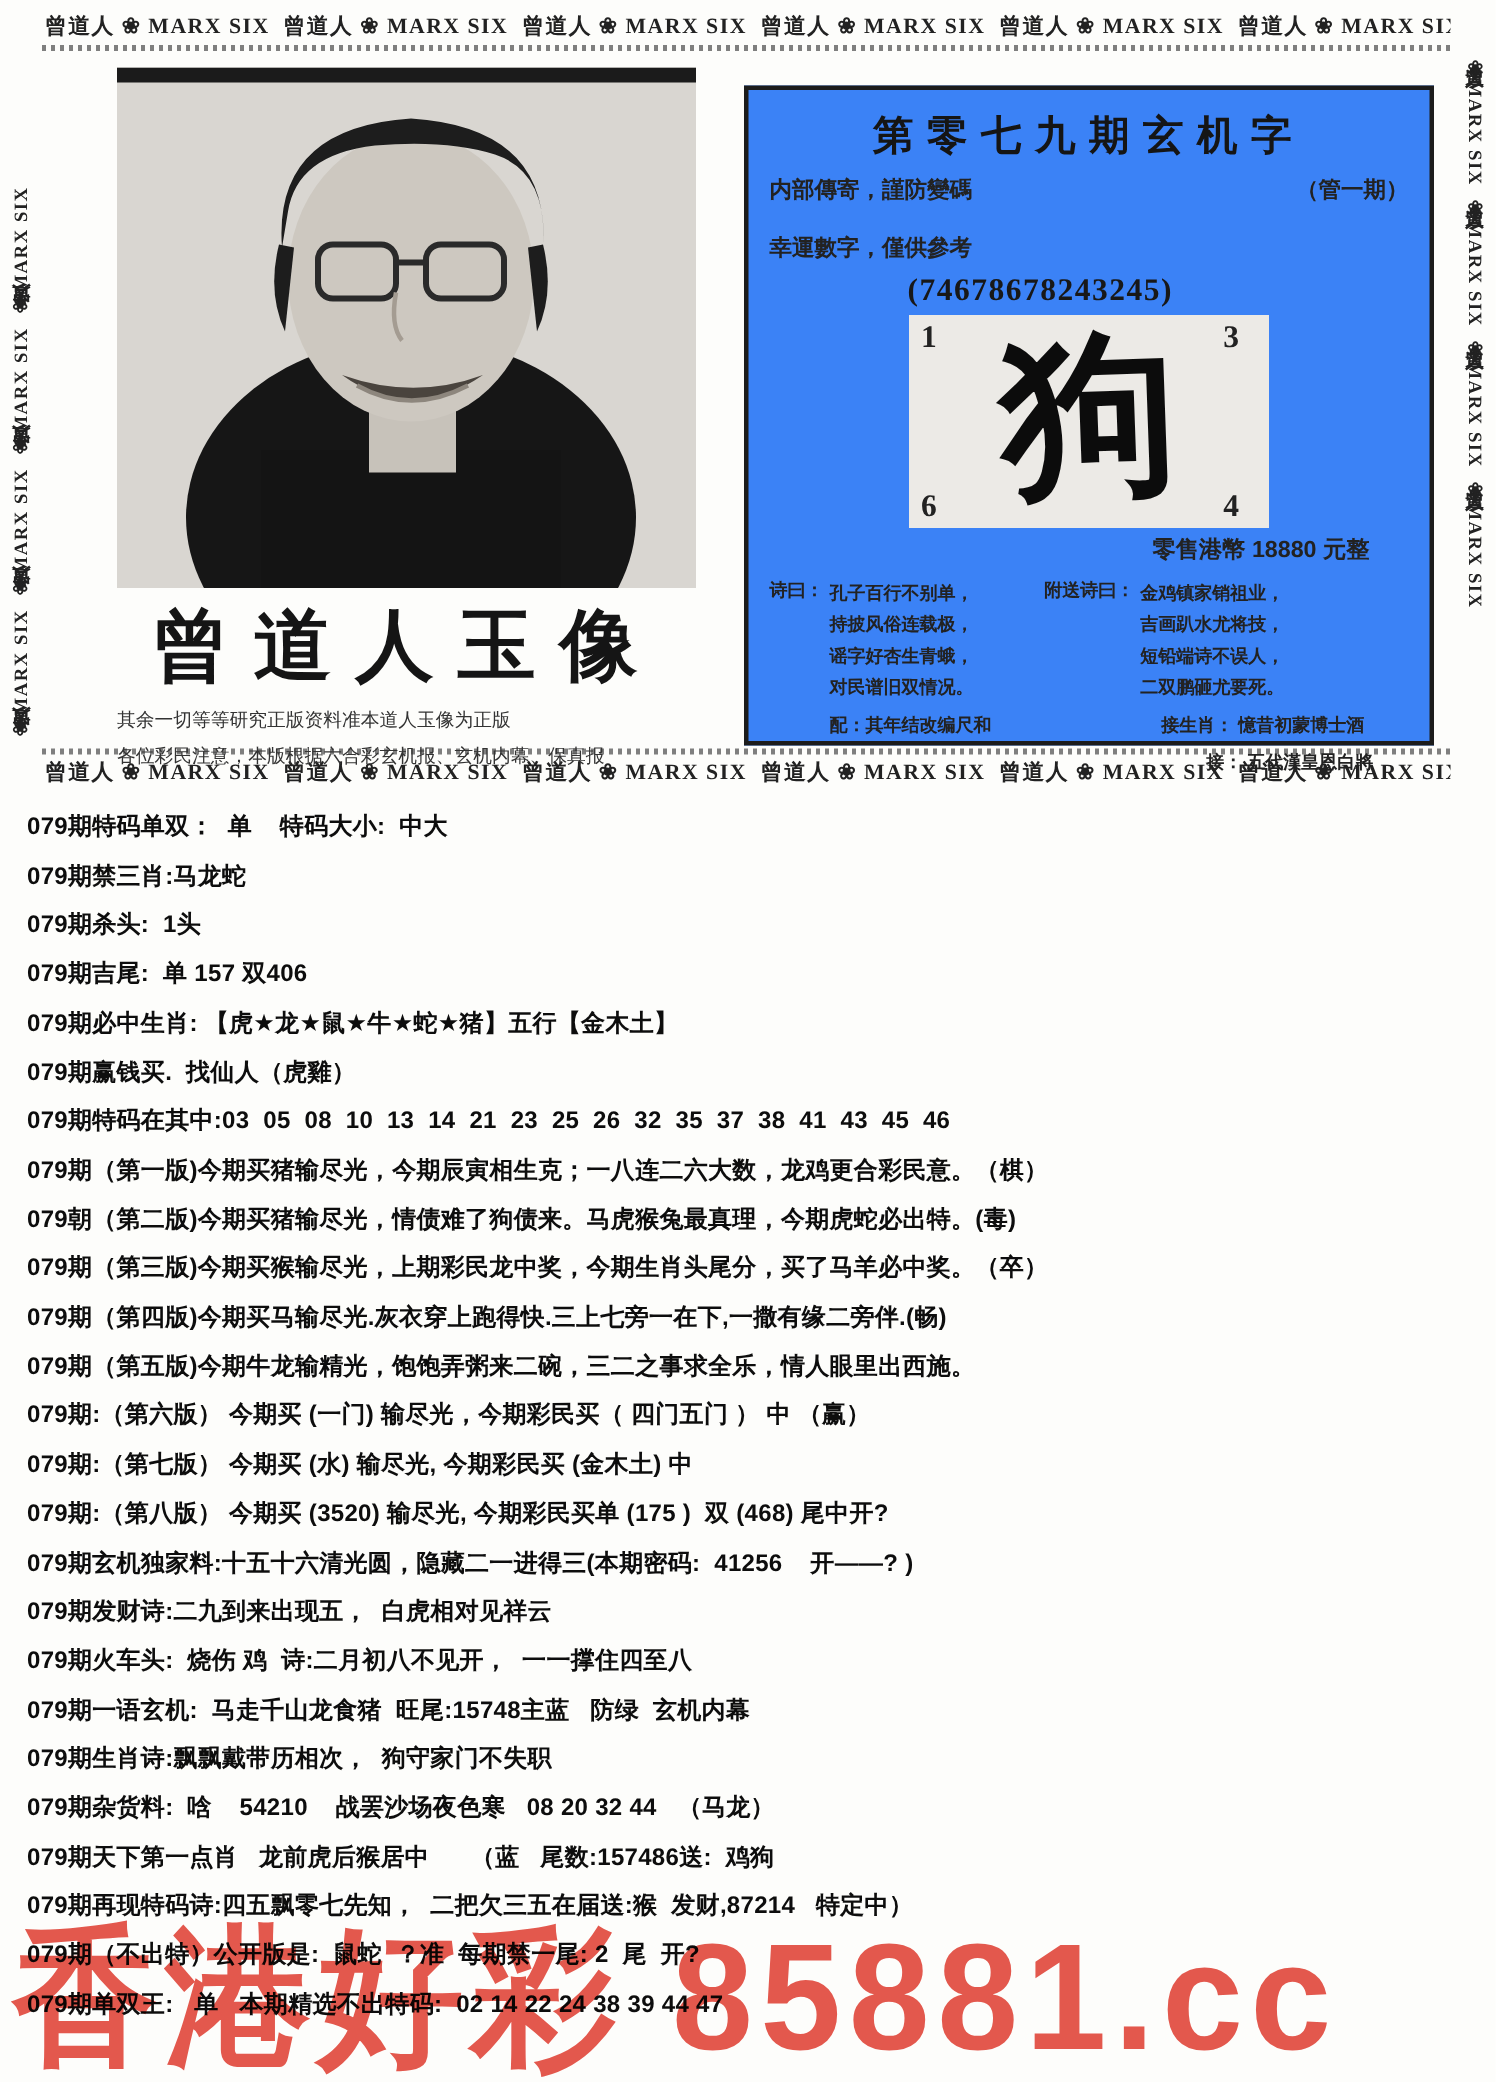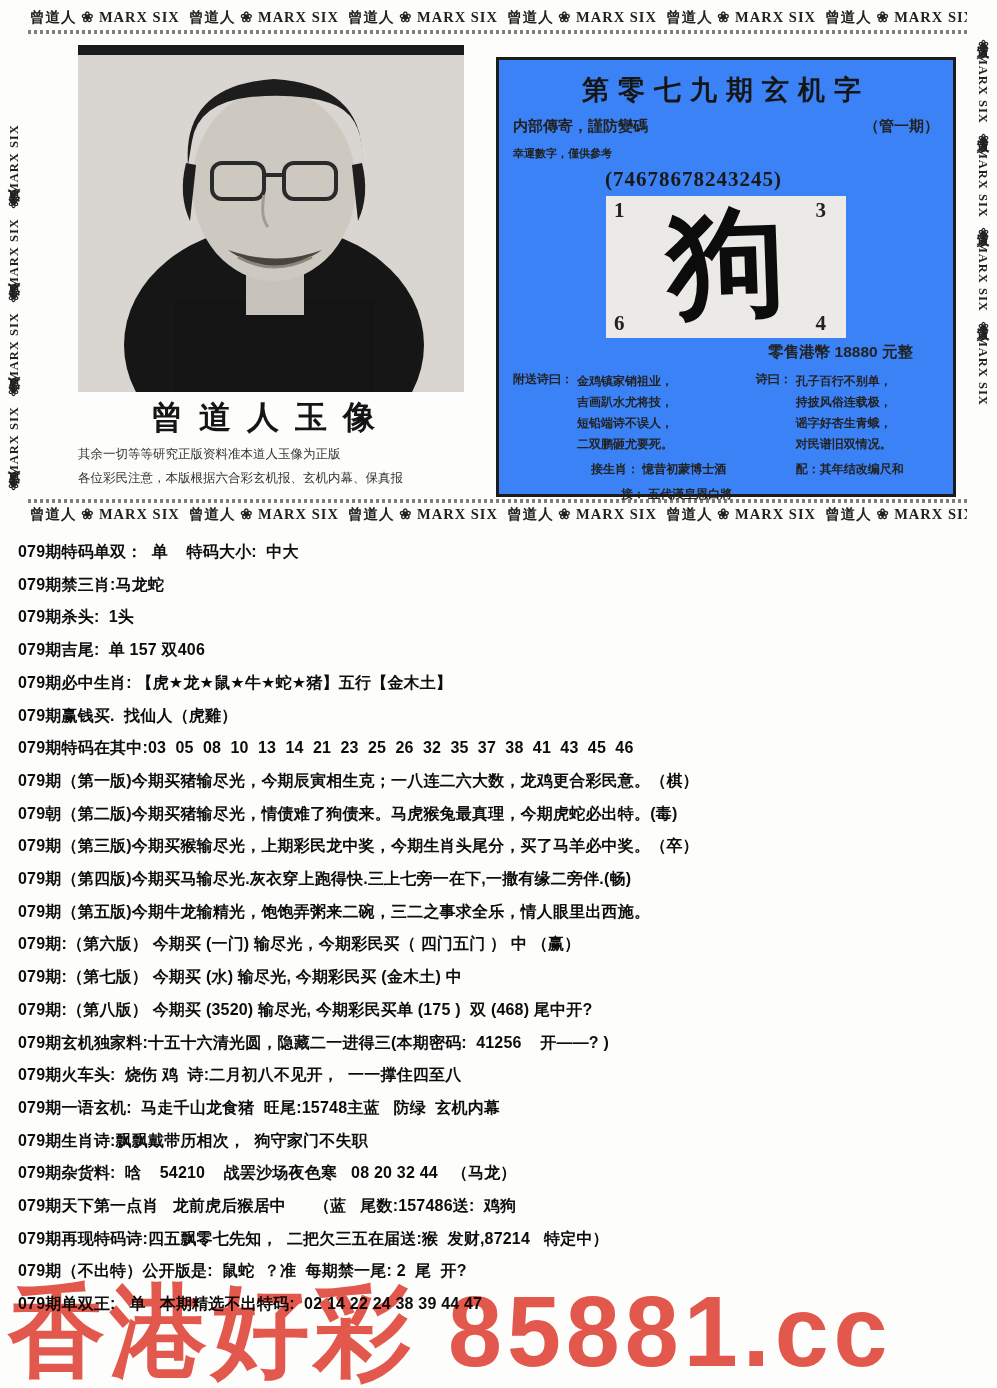--- a/index.html
+++ b/index.html
@@ -38,21 +38,21 @@
   }
   .frame-left{left:6px;transform:rotate(180deg);}
   .frame-right{right:6px;}
 
   
   .portrait{position:absolute;left:78px;top:45px;width:386px;}
   .photo{width:386px;height:347px;display:block;background:#d8d5d0;}
   .caption{
     margin-top:4px;text-align:center;
     font-family:"Liberation Serif","DejaVu Serif",serif;
-    font-weight:bold;font-size:32px;letter-spacing:16px;color:#151515;
+    font-weight:bold;font-size:52px;letter-spacing:16px;color:#151515;
     white-space:nowrap;
   }
   .portrait-note{
     margin-top:5px;font-size:12.5px;line-height:1.55;color:#333;
     filter:blur(.3px);white-space:nowrap;
   }
 
   
   .mbox{
     position:absolute;left:496px;top:57px;width:460px;height:440px;
@@ -63,21 +63,21 @@
     text-align:center;font-family:"Liberation Serif","DejaVu Serif",serif;
     font-weight:bold;font-size:27px;letter-spacing:9px;color:#151515;
     margin-top:2px;white-space:nowrap;
   }
   .mbox-row{
     display:flex;justify-content:space-between;align-items:baseline;
     font-size:15px;font-weight:bold;color:#222;margin-top:9px;
     filter:blur(.2px);
     font-family:Liberation Serif, serif;
   }
-  .mbox-sub2{font-size:11px;font-weight:bold;color:#222;margin-top:10px;filter:blur(.2px);}
+  .mbox-sub2{font-size:15px;font-weight:bold;color:#222;margin-top:20px;filter:blur(.2px);}
   .mbox-code{
     font-family:"Liberation Serif","DejaVu Serif",serif;
     font-weight:bold;font-size:21px;letter-spacing:1px;color:#181818;
     margin:6px 0 0 92px;
   }
   .zodiac-wrap{position:relative;width:240px;height:142px;margin:4px auto 0 auto;background:#eceae6;}
   .zodiac-char{
     position:absolute;left:50%;top:50%;transform:translate(-50%,-52%) rotate(-2deg);
     font-family:"Liberation Serif","DejaVu Serif",serif;
     font-weight:bold;font-size:118px;color:#0c0c0c;line-height:1;
@@ -168,39 +168,39 @@
       <span class="corner c-tl">1</span>
       <span class="corner c-tr">3</span>
       <span class="zodiac-char">狗</span>
       <span class="corner c-bl">6</span>
       <span class="corner c-br">4</span>
     </div>
 
     <div class="mbox-price">零售港幣 18880 元整</div>
 
     <div class="poems">
+      <div class="poem-col poem-right">
+        <span class="poem-label">诗曰：</span>
+        <div class="poem-lines">
+          <div>孔子百行不别单，</div>
+          <div>持披风俗连载极，</div>
+          <div>谣字好杏生青蛾，</div>
+          <div>对民谱旧双情况。</div>
+          <div class="poem-foot">配：其年结改编尺和</div>
+        </div>
+      </div>
       <div class="poem-col poem-left">
         <span class="poem-label">附送诗曰：</span>
         <div class="poem-lines">
           <div>金鸡镇家销祖业，</div>
           <div>吉画趴水尤将技，</div>
           <div>短铅端诗不误人，</div>
           <div>二双鹏砸尤要死。</div>
           <div class="poem-foot pf-indent1">接生肖： 憶昔初蒙博士酒</div>
           <div class="poem-foot pf-indent2">接： 五代漢皇恩白將</div>
-        </div>
-      </div>
-      <div class="poem-col poem-right">
-        <span class="poem-label">诗曰：</span>
-        <div class="poem-lines">
-          <div>孔子百行不别单，</div>
-          <div>持披风俗连载极，</div>
-          <div>谣字好杏生青蛾，</div>
-          <div>对民谱旧双情况。</div>
-          <div class="poem-foot">配：其年结改编尺和</div>
         </div>
       </div>
     </div>
   </div>
 
   <div class="predictions">
     <div class="pline">079期特码单双：  单    特码大小:  中大</div>
     <div class="pline">079期禁三肖:马龙蛇</div>
     <div class="pline">079期杀头:  1头</div>
     <div class="pline">079期吉尾:  单 157 双406</div>
@@ -209,20 +209,21 @@
     <div class="pline">079期特码在其中:03  05  08  10  13  14  21  23  25  26  32  35  37  38  41  43  45  46</div>
     <div class="pline">079期（第一版)今期买猪输尽光，今期辰寅相生克；一八连二六大数，龙鸡更合彩民意。（棋）</div>
     <div class="pline">079朝（第二版)今期买猪输尽光，情债难了狗债来。马虎猴兔最真理，今期虎蛇必出特。(毒)</div>
     <div class="pline">079期（第三版)今期买猴输尽光，上期彩民龙中奖，今期生肖头尾分，买了马羊必中奖。（卒）</div>
     <div class="pline">079期（第四版)今期买马输尽光.灰衣穿上跑得快.三上七旁一在下,一撒有缘二旁伴.(畅)</div>
     <div class="pline">079期（第五版)今期牛龙输精光，饱饱弄粥来二碗，三二之事求全乐，情人眼里出西施。</div>
     <div class="pline">079期:（第六版） 今期买 (一门) 输尽光，今期彩民买（ 四门五门 ） 中 （赢）</div>
     <div class="pline">079期:（第七版） 今期买 (水) 输尽光, 今期彩民买 (金木土) 中</div>
     <div class="pline">079期:（第八版） 今期买 (3520) 输尽光, 今期彩民买单 (175 )  双 (468) 尾中开?</div>
     <div class="pline">079期玄机独家料:十五十六清光圆，隐藏二一进得三(本期密码:  41256    开——? )</div>
+    <div class="pline">079期发财诗:二九到来出现五，  白虎相对见祥云</div>
     <div class="pline">079期火车头:  烧伤 鸡  诗:二月初八不见开，  一一撑住四至八</div>
     <div class="pline">079期一语玄机:  马走千山龙食猪  旺尾:15748主蓝   防绿  玄机内幕</div>
     <div class="pline">079期生肖诗:飘飘戴带历相次，  狗守家门不失职</div>
     <div class="pline">079期杂货料:  唅    54210    战罢沙场夜色寒   08 20 32 44   （马龙）</div>
     <div class="pline">079期天下第一点肖   龙前虎后猴居中      （蓝   尾数:157486送:  鸡狗</div>
     <div class="pline">079期再现特码诗:四五飘零七先知，  二把欠三五在届送:猴  发财,87214   特定中）</div>
     <div class="pline">079期（不出特）公开版是:  鼠蛇  ？准  每期禁一尾: 2  尾  开?</div>
     <div class="pline">079期单双王:   单   本期精选不出特码:  02 14 22 24 38 39 44 47</div>
   </div>
 

